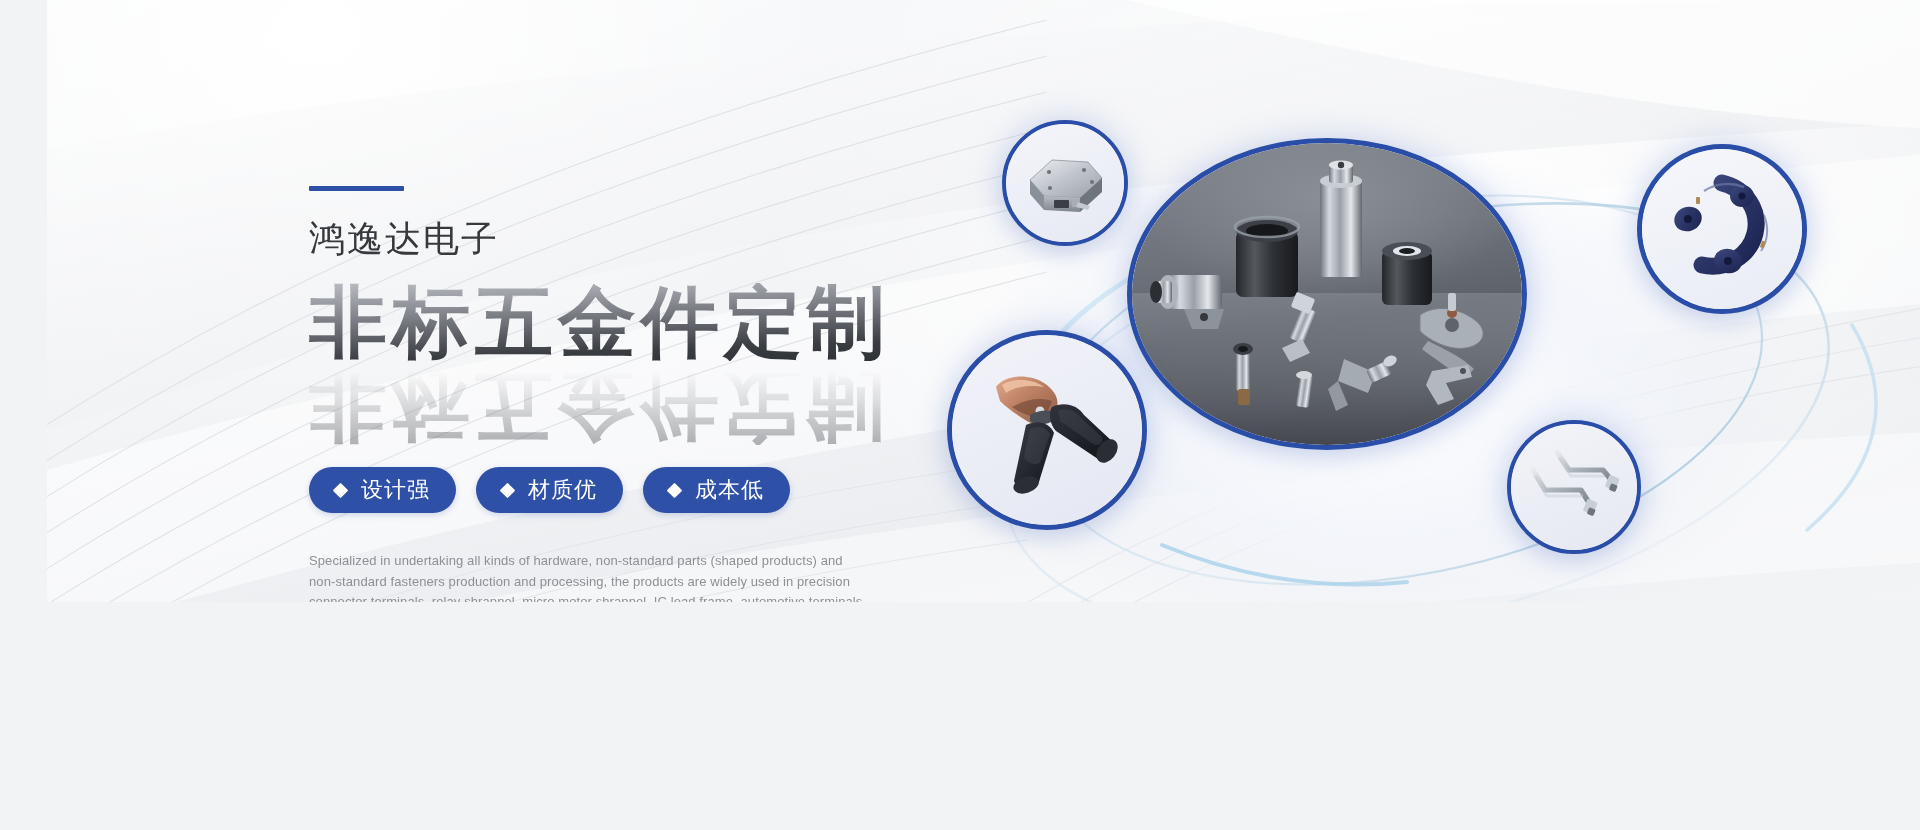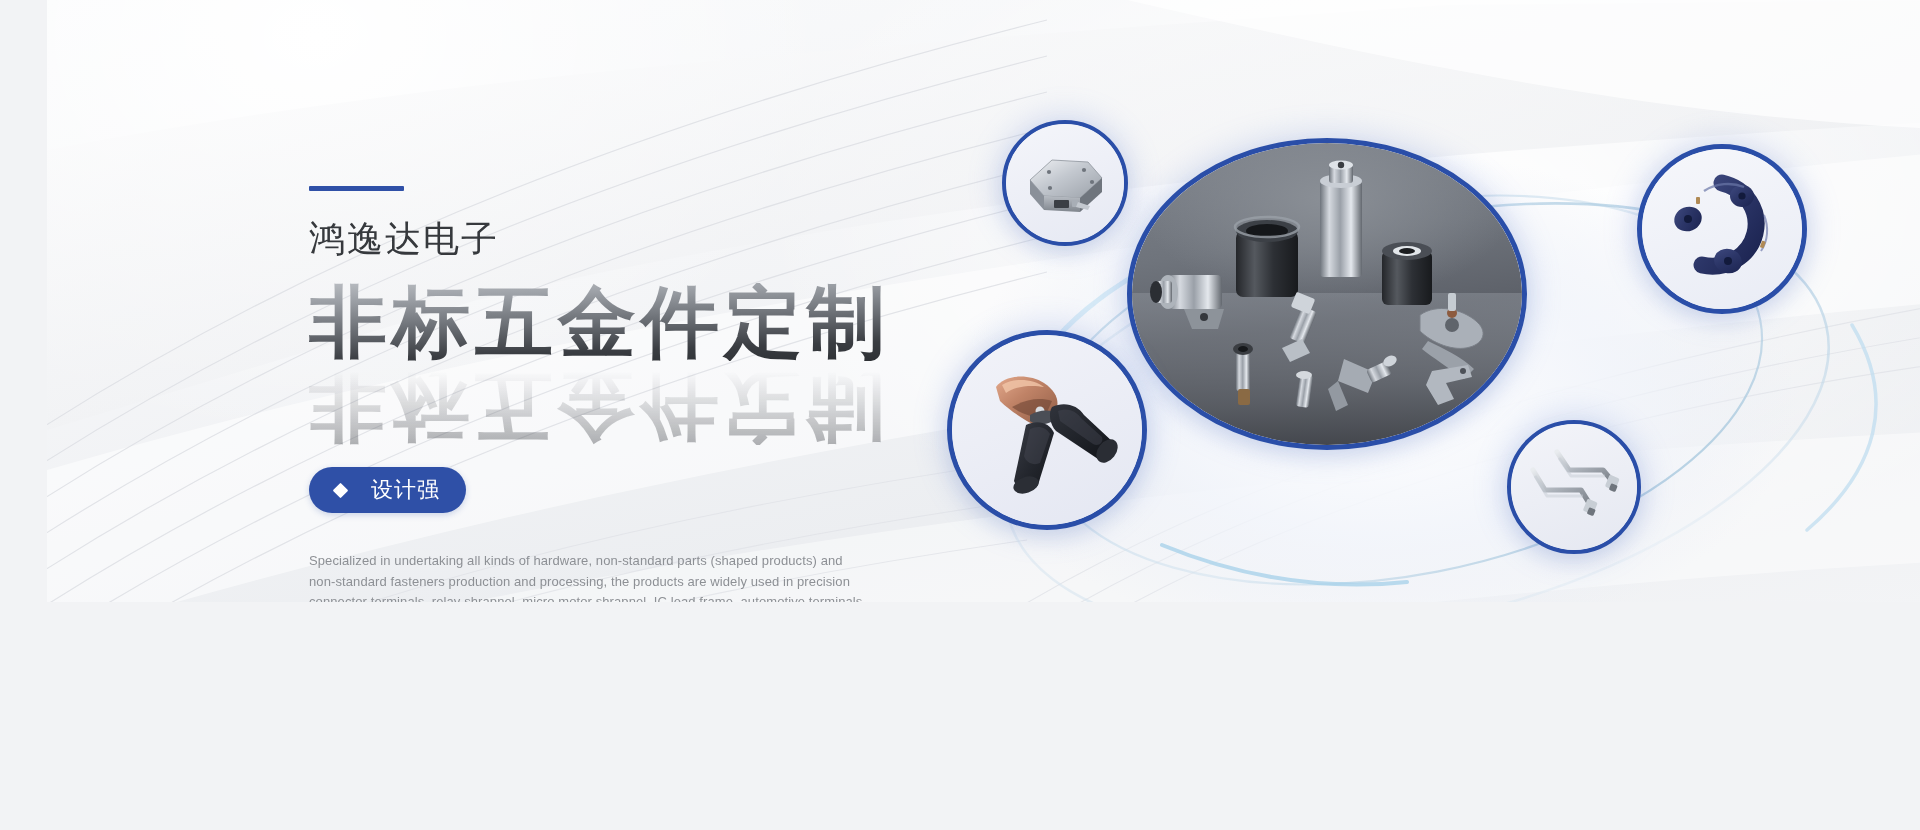--- a/index.html
+++ b/index.html
@@ -49,21 +49,21 @@
     white-space:nowrap;
     transform:scaleY(-1);
     background:linear-gradient(0deg,rgba(60,63,68,0) 6%,rgba(80,84,90,0.16) 42%,rgba(60,63,68,0.40) 100%);
     -webkit-background-clip:text;background-clip:text;
     -webkit-text-fill-color:transparent;color:transparent;
     pointer-events:none;
   }
 
   .tags{margin-top:52px;display:flex;gap:20px;}
   .tag{
-    display:inline-flex;align-items:center;gap:25px;
+    display:inline-flex;align-items:center;gap:15px;
     height:46px;padding:0 26px;border-radius:23px;
     background:#2f50a7;color:#ffffff;
     font-size:22px;letter-spacing:1px;
     box-shadow:0 2px 6px rgba(47,80,167,0.22);
     white-space:nowrap;cursor:pointer;
   }
   .tag .diamond{
     width:11px;height:11px;background:#ffffff;
     transform:rotate(45deg);border-radius:1px;flex:0 0 auto;
   }
@@ -164,20 +164,28 @@
 
     <div class="headline-wrap">
       <div class="headline">非标五金件定制</div>
       <div class="headline-reflection">非标五金件定制</div>
     </div>
 
     <div class="tags">
       <div class="tag">
         <span class="diamond"></span>
         <span>设计强</span>
+      </div>
+      <div class="tag">
+        <span class="diamond"></span>
+        <span>材质优</span>
+      </div>
+      <div class="tag">
+        <span class="diamond"></span>
+        <span>成本低</span>
       </div>
     </div>
 
     <div class="desc">Specialized in undertaking all kinds of hardware, non-standard parts (shaped products) and non-standard fasteners production and processing, the products are widely used in precision connector terminals, relay shrapnel, micro motor shrapnel, IC lead frame, automotive terminals, home appliance precision shrapnel, intelligent electronic components, medical terminals and other consumer electronics industries.</div>
   </div>
 
   <div class="right-art">
 
     <svg viewBox="0 0 1010 570" aria-hidden="true">
       <defs>

